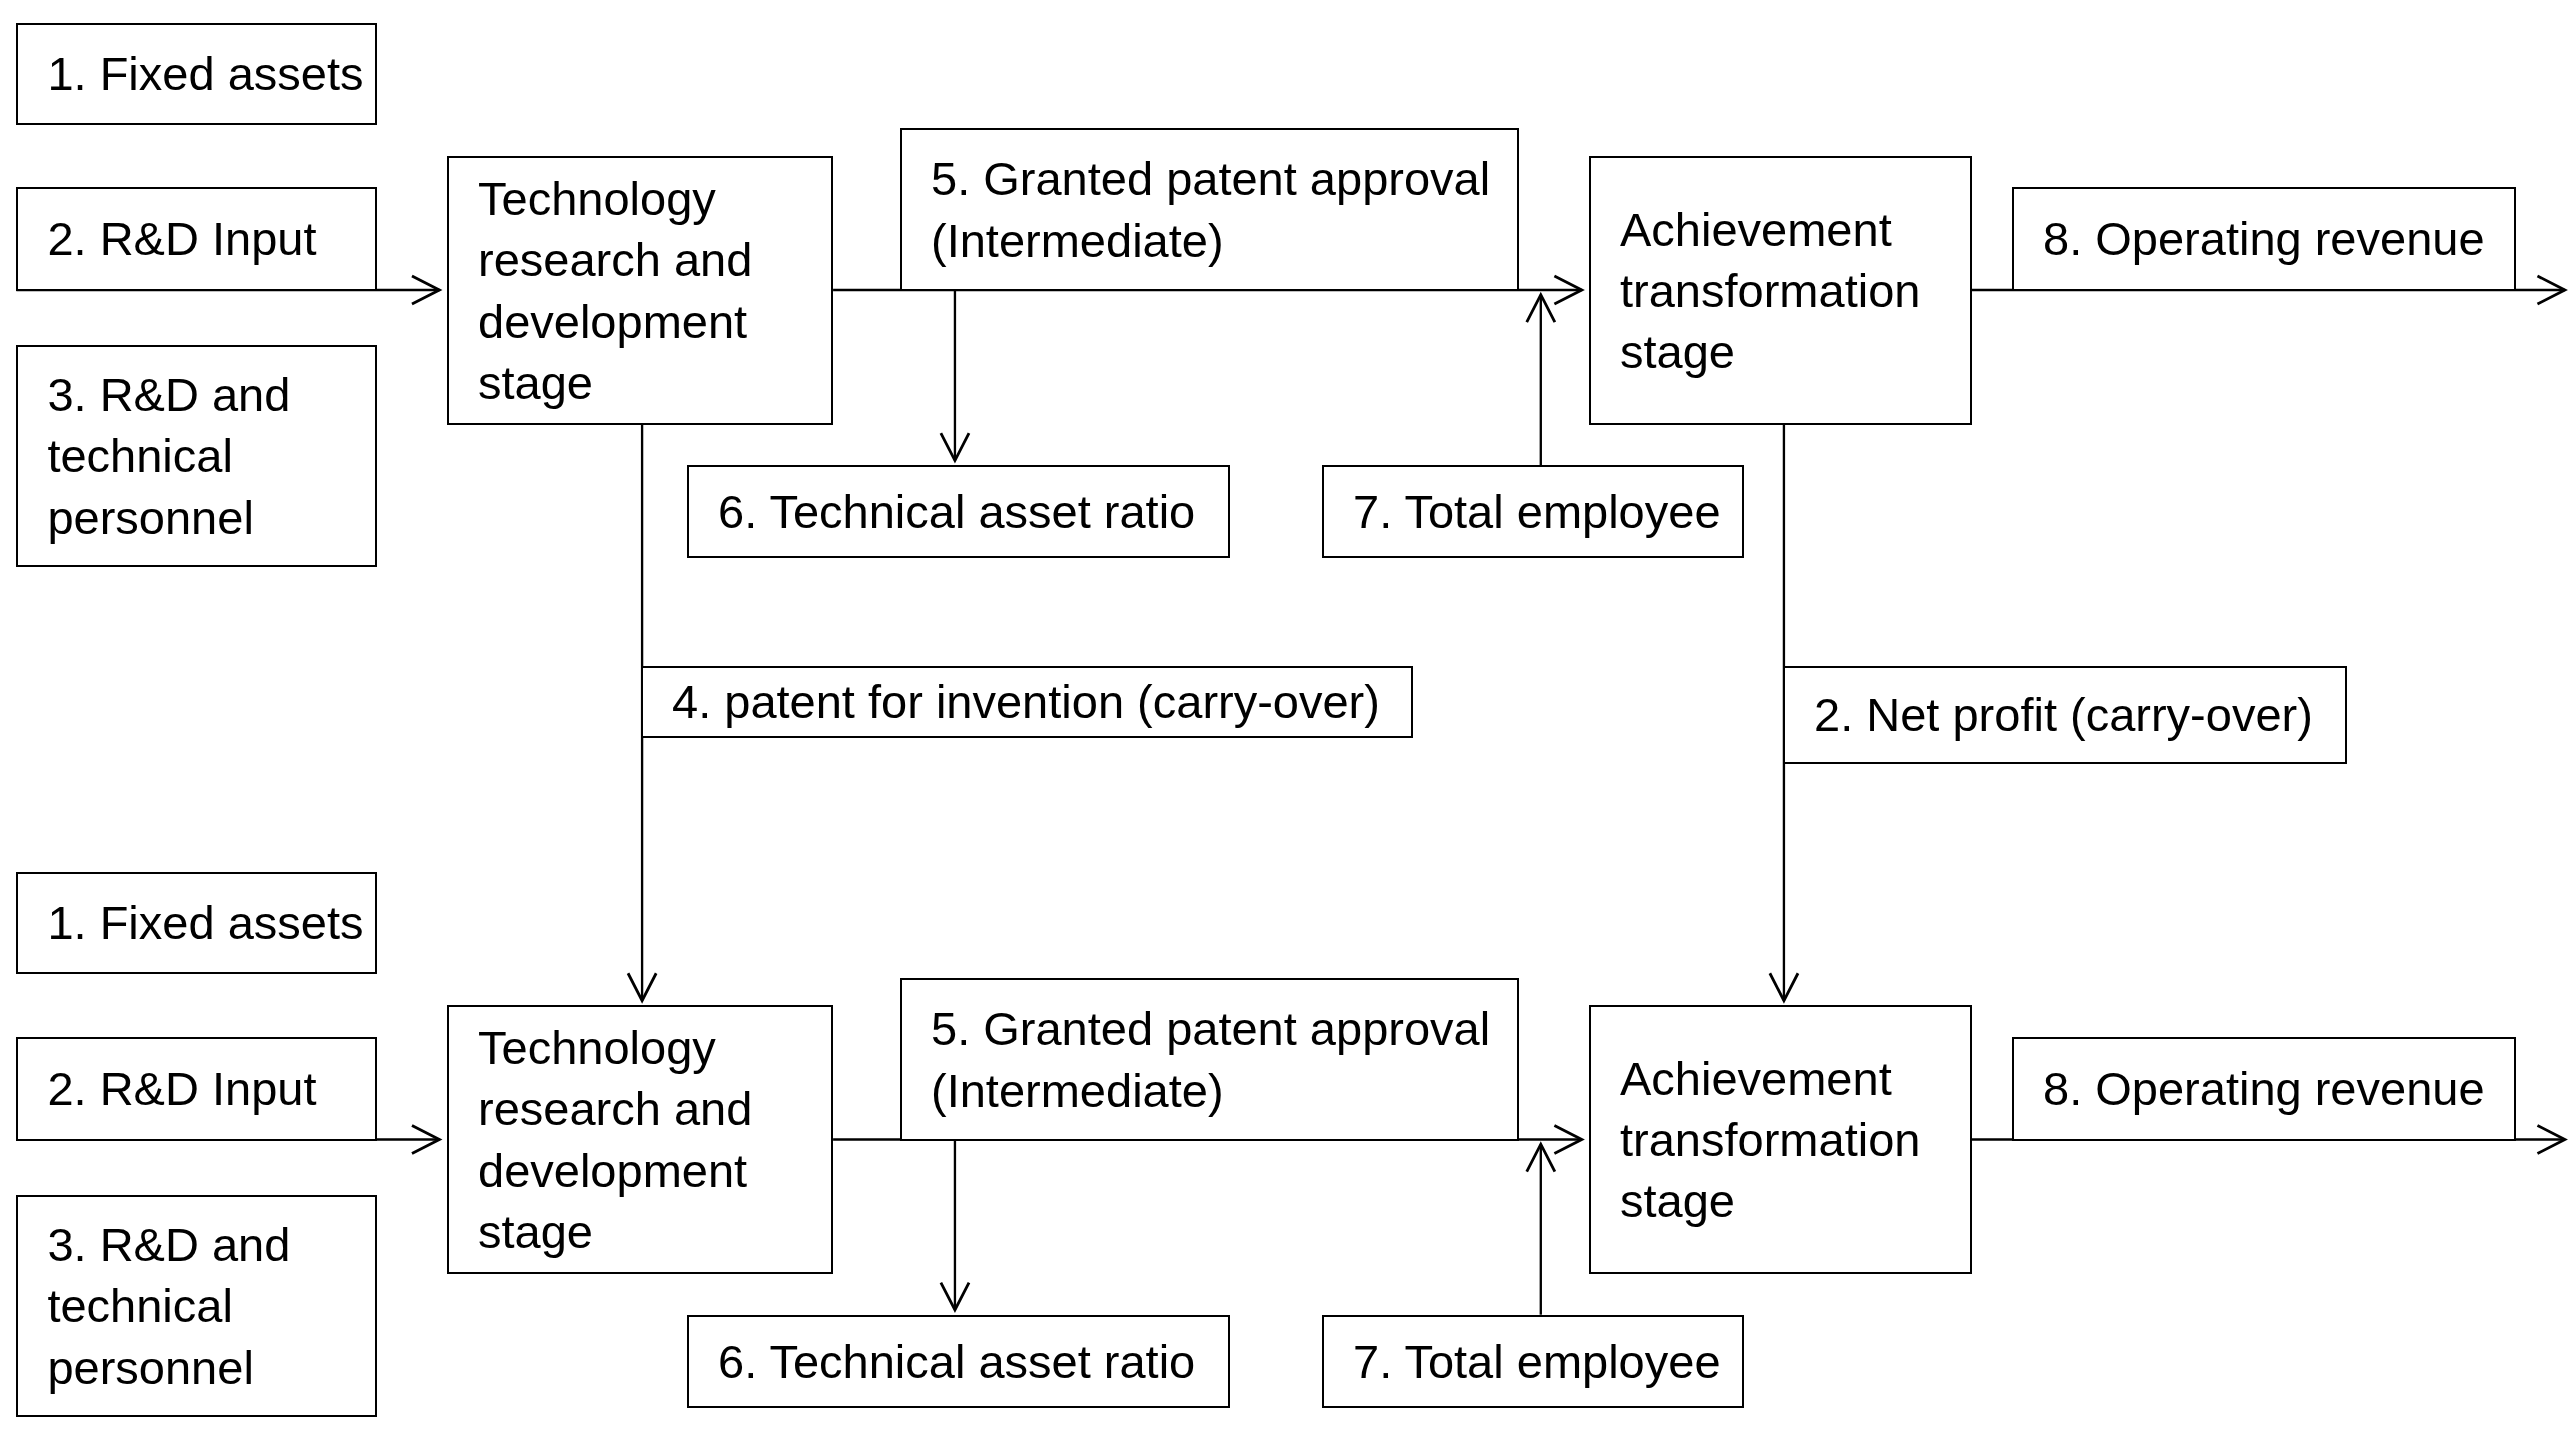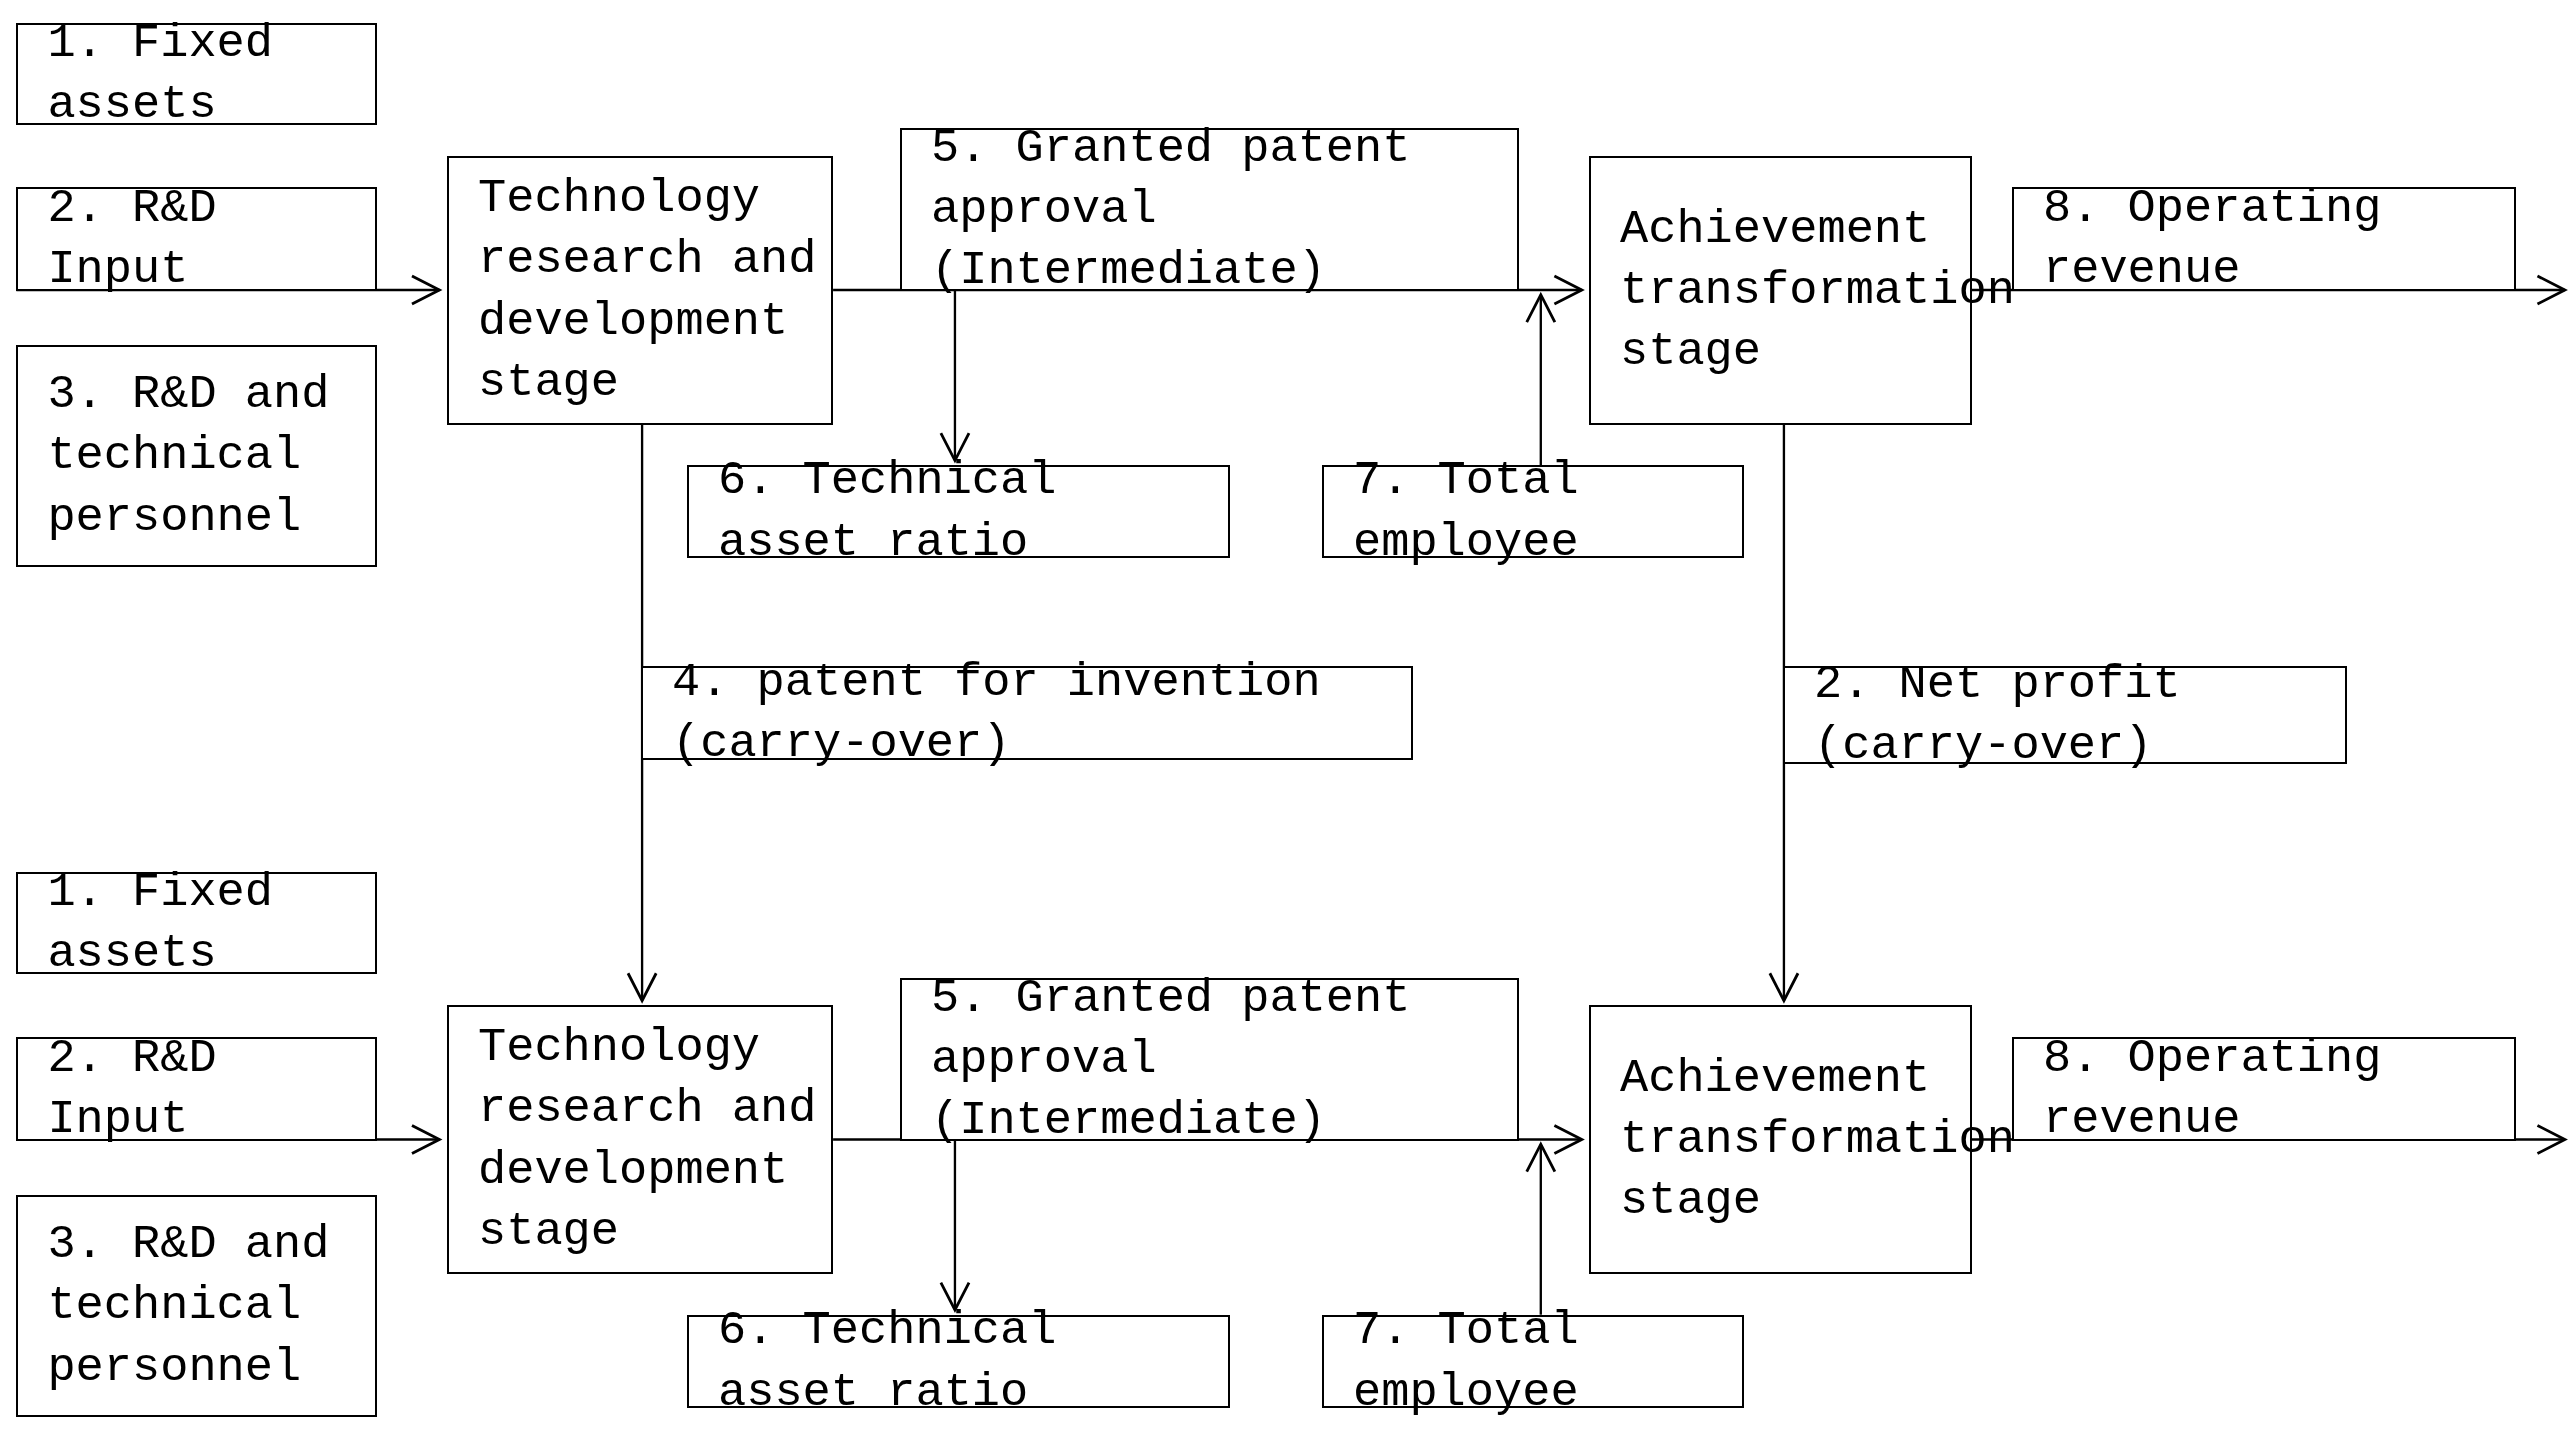--- a/index.html
+++ b/index.html
@@ -22,34 +22,33 @@
     background: #ffffff;
     border: 2.3px solid #000000;
     display: flex;
     align-items: center;
     padding-left: 29px;
     padding-right: 5.9px;
     font-size: 47px;
     line-height: 1.3;
     letter-spacing: 0;
     text-align: left;
-    font-family: Liberation Mono, monospace;
   }
   
   .b-fixed-1   { left: 16.4px;   top: 23px;   width: 361px;  height: 102px; }
   .b-rdin-1    { left: 16.4px;   top: 187px;  width: 361px;  height: 104px; }
   .b-rdper-1   { left: 16.4px;   top: 345px;  width: 361px;  height: 222px; }
   .b-tech-1    { left: 447px;  top: 156px;  width: 386px;  height: 269px; }
   .b-patent-1  { left: 900px; top: 128px;  width: 619px; height: 163px; }
   .b-ratio-1   { left: 687px; top: 465px;  width: 543px;  height: 93px; }
   .b-emp-1     { left: 1322px; top: 465px;  width: 422px;  height: 93px; }
   .b-ach-1     { left: 1589px; top: 156px;  width: 383px;  height: 269px; }
   .b-oprev-1   { left: 2012px; top: 187px;  width: 504px;  height: 104px; }
   
-  .b-carry-4   { left: 641px; top: 666px; width: 772px; height: 94px; }
+  .b-carry-4   { left: 641px; top: 666px; width: 772px; height: 72px; }
   .b-carry-9   { left: 1783px; top: 666px; width: 564px;  height: 98px; }
   
   .b-fixed-2   { left: 16.4px;   top: 872px; width: 361px;  height: 102px; }
   .b-rdin-2    { left: 16.4px;   top: 1037px; width: 361px;  height: 104px; }
   .b-rdper-2   { left: 16.4px;   top: 1195px; width: 361px;  height: 222px; }
   .b-tech-2    { left: 447px;  top: 1005px; width: 386px;  height: 269px; }
   .b-patent-2  { left: 900px; top: 978px; width: 619px; height: 163px; }
   .b-ratio-2   { left: 687px; top: 1315px; width: 543px;  height: 93px; }
   .b-emp-2     { left: 1322px; top: 1315px; width: 422px;  height: 93px; }
   .b-ach-2     { left: 1589px; top: 1005px; width: 383px;  height: 269px; }

